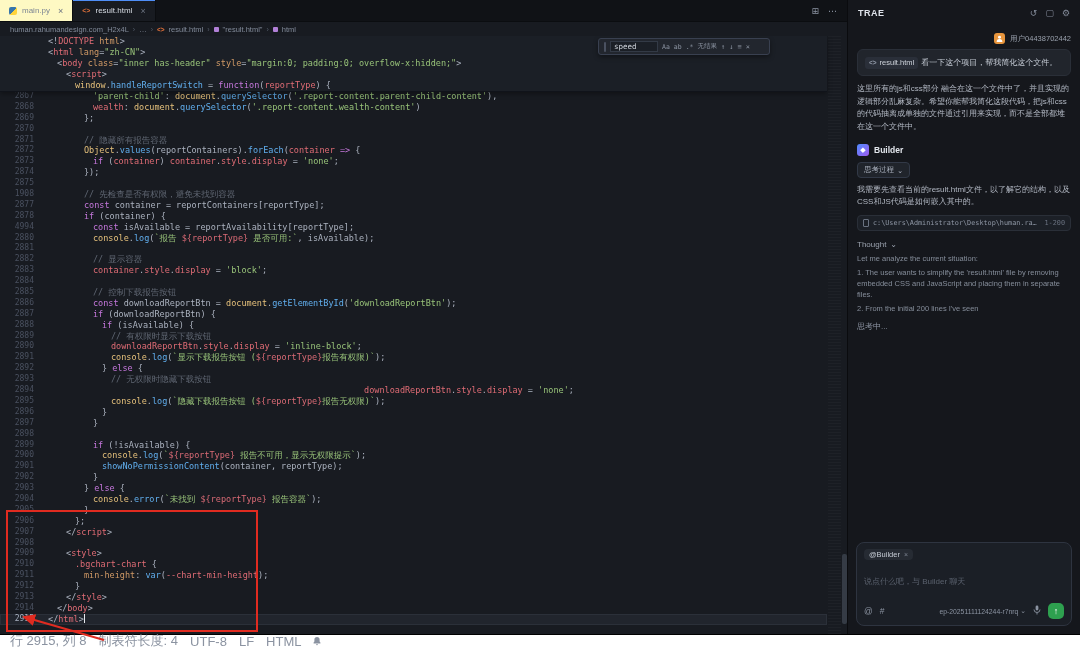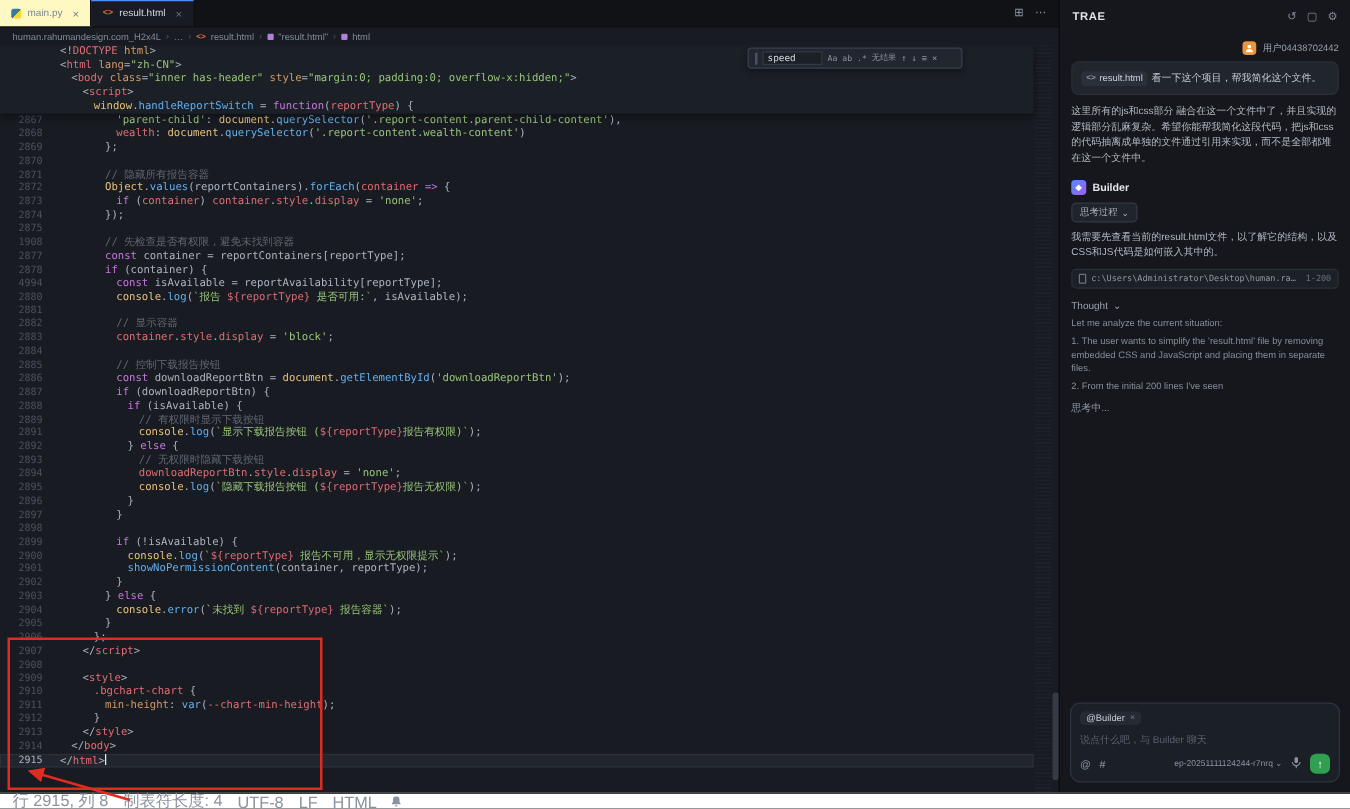--- a/index.html
+++ b/index.html
@@ -69,21 +69,21 @@
   .chip-outline{display:inline-flex;align-items:center;gap:3px;background:#20242b;border:1px solid #323947;border-radius:4px;padding:2px 6px;color:#aab1bd;font-size:7.5px;margin-bottom:6px;cursor:pointer;}
   .analysis{line-height:12px;color:#b2b8c3;margin-bottom:7px;}
   .fileref{display:flex;align-items:center;gap:4px;background:#1c2027;border:1px solid #2a2f38;border-radius:4px;padding:3px 5px;margin-bottom:9px;font-family:"DejaVu Sans Mono",monospace;font-size:6.8px;color:#8f97a5;white-space:nowrap;overflow:hidden;cursor:pointer;}
   .fileref .path{overflow:hidden;text-overflow:ellipsis;}
   .fileref .range{color:#6a7280;flex:0 0 auto;}
   .file-doc-icon{flex:0 0 auto;width:6px;height:8px;border:1px solid #6a7280;border-radius:1px;}
   .thought-label{display:flex;align-items:center;gap:4px;color:#9aa1ad;font-size:8px;margin-bottom:4px;cursor:pointer;}
   .thought-body{color:#858d9a;font-size:7.5px;line-height:11px;}
   .thought-body div{margin-bottom:3px;}
   .thinking{color:#8f97a5;margin-top:7px;}
-  .chatbox{flex:0 0 auto;margin:8px;border:1px solid #2e3440;background:#1b1f26;border-radius:8px;padding:6px 7px;display:flex;flex-direction:column;gap:6px;}
+  .chatbox{flex:0 0 auto;margin:8px;border:1px solid #2e3440;background:#1b1f26;border-radius:8px;padding:6px 7px;display:flex;flex-direction:column;gap:16px;}
   .mention-chip{display:inline-flex;align-items:center;gap:4px;background:#262b33;border-radius:4px;padding:1px 5px;color:#c6ccd5;font-size:7.5px;width:max-content;cursor:pointer;}
   .mention-x{color:#7b8390;font-size:7px;}
   .placeholder{color:#5a616d;font-size:8px;}
   .chat-actions{display:flex;align-items:center;gap:7px;color:#8b93a1;font-size:8.5px;}
   .chat-actions .ic{cursor:pointer;}
   .model{margin-left:auto;display:flex;align-items:center;gap:2px;font-size:6.8px;color:#8b93a1;cursor:pointer;}
   .send{width:16px;height:16px;border-radius:5px;background:#2ea04f;color:#fff;display:flex;align-items:center;justify-content:center;font-size:9px;cursor:pointer;}
 
   
   .statusbar{position:absolute;left:0;right:0;bottom:0;height:13px;background:#ffffff;border-top:1px solid #000;display:flex;align-items:center;justify-content:flex-start;gap:12px;padding:0 10px;font-size:13px;color:#8b93a1;z-index:6;}
@@ -153,24 +153,25 @@
           <div class="code-row"><span class="ln">2880</span><span class="lc" style="padding-left: 49px;"><span class="tk-b">console</span><span class="tk-d">.</span><span class="tk-f">log</span><span class="tk-d">(</span><span class="tk-s">`报告 </span><span class="tk-i">${reportType}</span><span class="tk-s"> 是否可用:`</span><span class="tk-d">, isAvailable);</span></span></div>
           <div class="code-row"><span class="ln">2881</span><span class="lc" style="padding-left: 49px;"></span></div>
           <div class="code-row"><span class="ln">2882</span><span class="lc" style="padding-left: 49px;"><span class="tk-c">// 显示容器</span></span></div>
           <div class="code-row"><span class="ln">2883</span><span class="lc" style="padding-left: 49px;"><span class="tk-v">container</span><span class="tk-d">.</span><span class="tk-v">style</span><span class="tk-d">.</span><span class="tk-v">display</span><span class="tk-d"> = </span><span class="tk-s">'block'</span><span class="tk-d">;</span></span></div>
           <div class="code-row"><span class="ln">2884</span><span class="lc" style="padding-left: 49px;"></span></div>
           <div class="code-row"><span class="ln">2885</span><span class="lc" style="padding-left: 49px;"><span class="tk-c">// 控制下载报告按钮</span></span></div>
           <div class="code-row"><span class="ln">2886</span><span class="lc" style="padding-left: 49px;"><span class="tk-k">const</span><span class="tk-d"> downloadReportBtn = </span><span class="tk-b">document</span><span class="tk-d">.</span><span class="tk-f">getElementById</span><span class="tk-d">(</span><span class="tk-s">'downloadReportBtn'</span><span class="tk-d">);</span></span></div>
           <div class="code-row"><span class="ln">2887</span><span class="lc" style="padding-left: 49px;"><span class="tk-k">if</span><span class="tk-d"> (downloadReportBtn) {</span></span></div>
           <div class="code-row"><span class="ln">2888</span><span class="lc" style="padding-left: 58px;"><span class="tk-k">if</span><span class="tk-d"> (isAvailable) {</span></span></div>
           <div class="code-row"><span class="ln">2889</span><span class="lc" style="padding-left: 67px;"><span class="tk-c">// 有权限时显示下载按钮</span></span></div>
+          <div class="code-row"><span class="ln">2890</span><span class="lc" style="padding-left: 67px;"><span class="tk-v">downloadReportBtn</span><span class="tk-d">.</span><span class="tk-v">style</span><span class="tk-d">.</span><span class="tk-v">display</span><span class="tk-d"> = </span><span class="tk-s">'inline-block'</span><span class="tk-d">;</span></span></div>
           <div class="code-row"><span class="ln">2891</span><span class="lc" style="padding-left: 67px;"><span class="tk-b">console</span><span class="tk-d">.</span><span class="tk-f">log</span><span class="tk-d">(</span><span class="tk-s">`显示下载报告按钮 (</span><span class="tk-i">${reportType}</span><span class="tk-s">报告有权限)`</span><span class="tk-d">);</span></span></div>
           <div class="code-row"><span class="ln">2892</span><span class="lc" style="padding-left: 58px;"><span class="tk-d">} </span><span class="tk-k">else</span><span class="tk-d"> {</span></span></div>
           <div class="code-row"><span class="ln">2893</span><span class="lc" style="padding-left: 67px;"><span class="tk-c">// 无权限时隐藏下载按钮</span></span></div>
-          <div class="code-row"><span class="ln">2894</span><span class="lc" style="padding-left: 67px;"><span class="tk-v">downloadReportBtn</span><span class="tk-d">.</span><span class="tk-v">style</span><span class="tk-d">.</span><span class="tk-v">display</span><span class="tk-d"> = </span><span class="tk-s">'none'</span><span class="tk-d">;</span></span></div>
+          <div class="code-row"><span class="ln">2894</span><span class="lc" style="padding-left: 67px; text-align: center;"><span class="tk-v">downloadReportBtn</span><span class="tk-d">.</span><span class="tk-v">style</span><span class="tk-d">.</span><span class="tk-v">display</span><span class="tk-d"> = </span><span class="tk-s">'none'</span><span class="tk-d">;</span></span></div>
           <div class="code-row"><span class="ln">2895</span><span class="lc" style="padding-left: 67px;"><span class="tk-b">console</span><span class="tk-d">.</span><span class="tk-f">log</span><span class="tk-d">(</span><span class="tk-s">`隐藏下载报告按钮 (</span><span class="tk-i">${reportType}</span><span class="tk-s">报告无权限)`</span><span class="tk-d">);</span></span></div>
           <div class="code-row"><span class="ln">2896</span><span class="lc" style="padding-left: 58px;"><span class="tk-d">}</span></span></div>
           <div class="code-row"><span class="ln">2897</span><span class="lc" style="padding-left: 49px;"><span class="tk-d">}</span></span></div>
           <div class="code-row"><span class="ln">2898</span><span class="lc" style="padding-left: 49px;"></span></div>
           <div class="code-row"><span class="ln">2899</span><span class="lc" style="padding-left: 49px;"><span class="tk-k">if</span><span class="tk-d"> (!isAvailable) {</span></span></div>
           <div class="code-row"><span class="ln">2900</span><span class="lc" style="padding-left: 58px;"><span class="tk-b">console</span><span class="tk-d">.</span><span class="tk-f">log</span><span class="tk-d">(</span><span class="tk-s">`</span><span class="tk-i">${reportType}</span><span class="tk-s"> 报告不可用，显示无权限提示`</span><span class="tk-d">);</span></span></div>
           <div class="code-row"><span class="ln">2901</span><span class="lc" style="padding-left: 58px;"><span class="tk-f">showNoPermissionContent</span><span class="tk-d">(container, reportType);</span></span></div>
           <div class="code-row"><span class="ln">2902</span><span class="lc" style="padding-left: 49px;"><span class="tk-d">}</span></span></div>
           <div class="code-row"><span class="ln">2903</span><span class="lc" style="padding-left: 40px;"><span class="tk-d">} </span><span class="tk-k">else</span><span class="tk-d"> {</span></span></div>
           <div class="code-row"><span class="ln">2904</span><span class="lc" style="padding-left: 49px;"><span class="tk-b">console</span><span class="tk-d">.</span><span class="tk-f">error</span><span class="tk-d">(</span><span class="tk-s">`未找到 </span><span class="tk-i">${reportType}</span><span class="tk-s"> 报告容器`</span><span class="tk-d">);</span></span></div>

